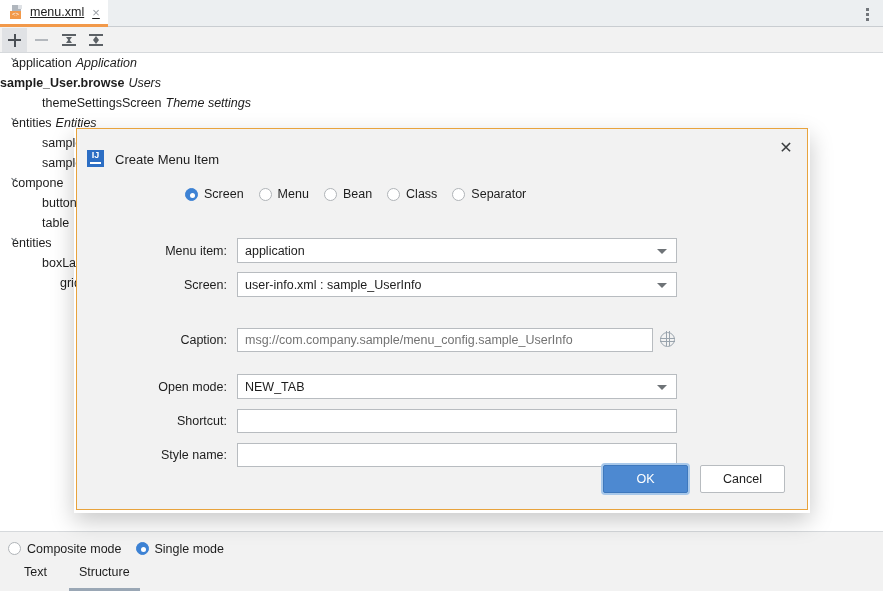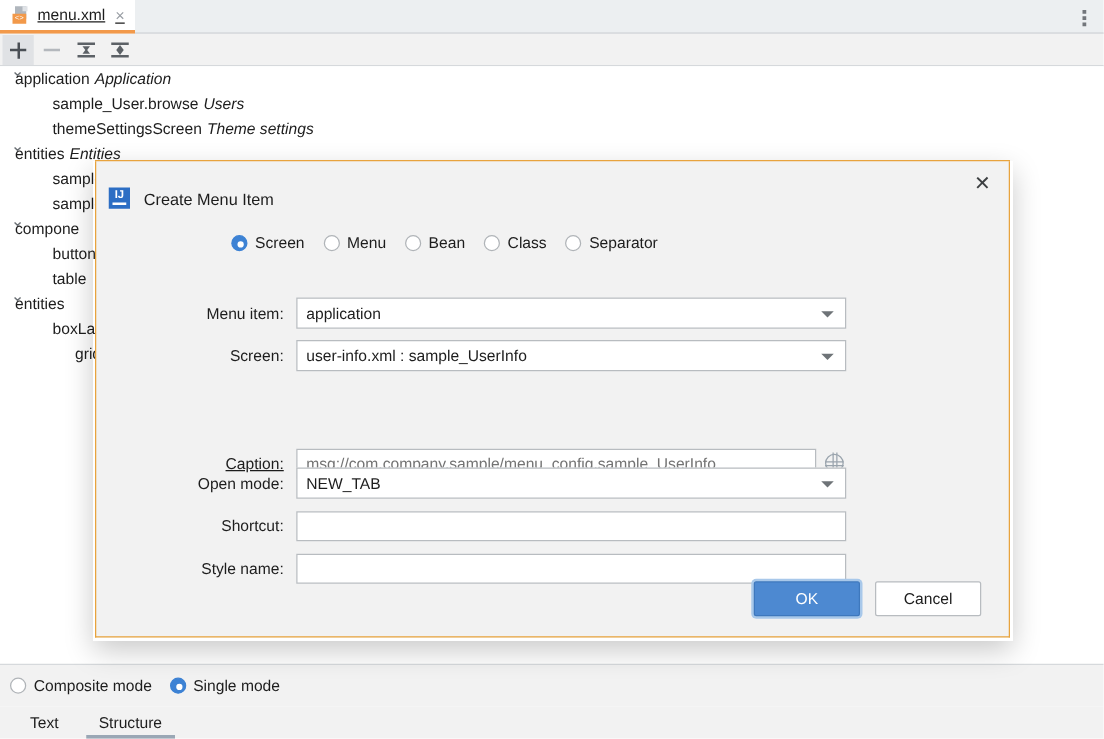--- a/index.html
+++ b/index.html
@@ -72,21 +72,21 @@
           display:flex; align-items:center; justify-content:center; }
   .tname { font-style:normal; }
   .tcap { font-style:italic; margin-left:4px; }
 
   
   .bottom-sep { position:absolute; left:0; top:531px; width:883px; height:1px; background:#d6d9dc; }
   .modebar { position:absolute; left:0; top:532px; width:883px; height:33px; background:#f2f2f2;
              display:flex; align-items:center; padding-left:8px; gap:14px; }
   .tabsbar { position:absolute; left:0; top:565px; width:883px; height:26px; background:#f2f2f2;
              display:flex; align-items:flex-end; padding-left:20px; gap:24px; }
-  .btab { position:relative; height:26px; display:flex; align-items:center; font-size:12.5px; padding:0 4px; }
+  .btab { position:relative; height:26px; display:flex; font-size:12.5px; padding:0 4px; }
   .btab.active:after { content:""; position:absolute; left:-6px; right:-6px; bottom:0; height:3px; background:#9aa7b5; }
 
   
   .radio { display:inline-flex; align-items:center; gap:6px; font-size:12.5px; white-space:nowrap; }
   .rdot { width:13px; height:13px; border-radius:50%; border:1px solid #b0b4b8; background:#fff;
           display:inline-block; position:relative; flex:0 0 13px; }
   .rdot.on { background:#3d82d4; border-color:#3d82d4; }
   .rdot.on:after { content:""; position:absolute; left:4px; top:4px; width:5px; height:5px;
           border-radius:50%; background:#ffffff; }
 
@@ -186,21 +186,21 @@
     </div>
   </div>
 
   <div class="tree" id="tree">
       <div class="tnode">
         <span class="chev" style="left: 8px; font-size: 13px; top: -3px;">⌄</span>
         <span class="tname" style="margin-left: 12px;">application</span>
         <span class="tcap">Application</span>
       </div>
       <div class="tnode">
-        <span class="tname" style="margin-left: 42px;">sample_User.browse</span>
+        <span class="tname" style=" font-weight: bold;">sample_User.browse</span>
         <span class="tcap">Users</span>
       </div>
       <div class="tnode">
         <span class="tname" style="margin-left: 42px;">themeSettingsScreen</span>
         <span class="tcap">Theme settings</span>
       </div>
       <div class="tnode">
         <span class="chev" style="left: 8px; font-size: 13px; top: -3px;">⌄</span>
         <span class="tname" style="margin-left: 12px;">entities</span>
         <span class="tcap">Entities</span>
@@ -302,21 +302,21 @@
       <span class="flabel">Screen:</span>
       <span class="fctl">
         <span class="combo" style="width:440px;">
           <span>user-info.xml : sample_UserInfo</span>
           <span class="arrow"></span>
         </span>
       </span>
     </div>
 
 
-    <div class="frow" style="top:227px;text-decoration:underline;">
+    <div class="frow" style="top:196px;">
       <span class="flabel">Caption:</span>
       <span class="fctl">
         <span class="txtfield" style="width:416px;">
           <span>msg://com.company.sample/menu_config.sample_UserInfo</span>
         </span>
         <span class="globe"></span>
       </span>
     </div>
 
     <div class="frow" style="top:243px;">

